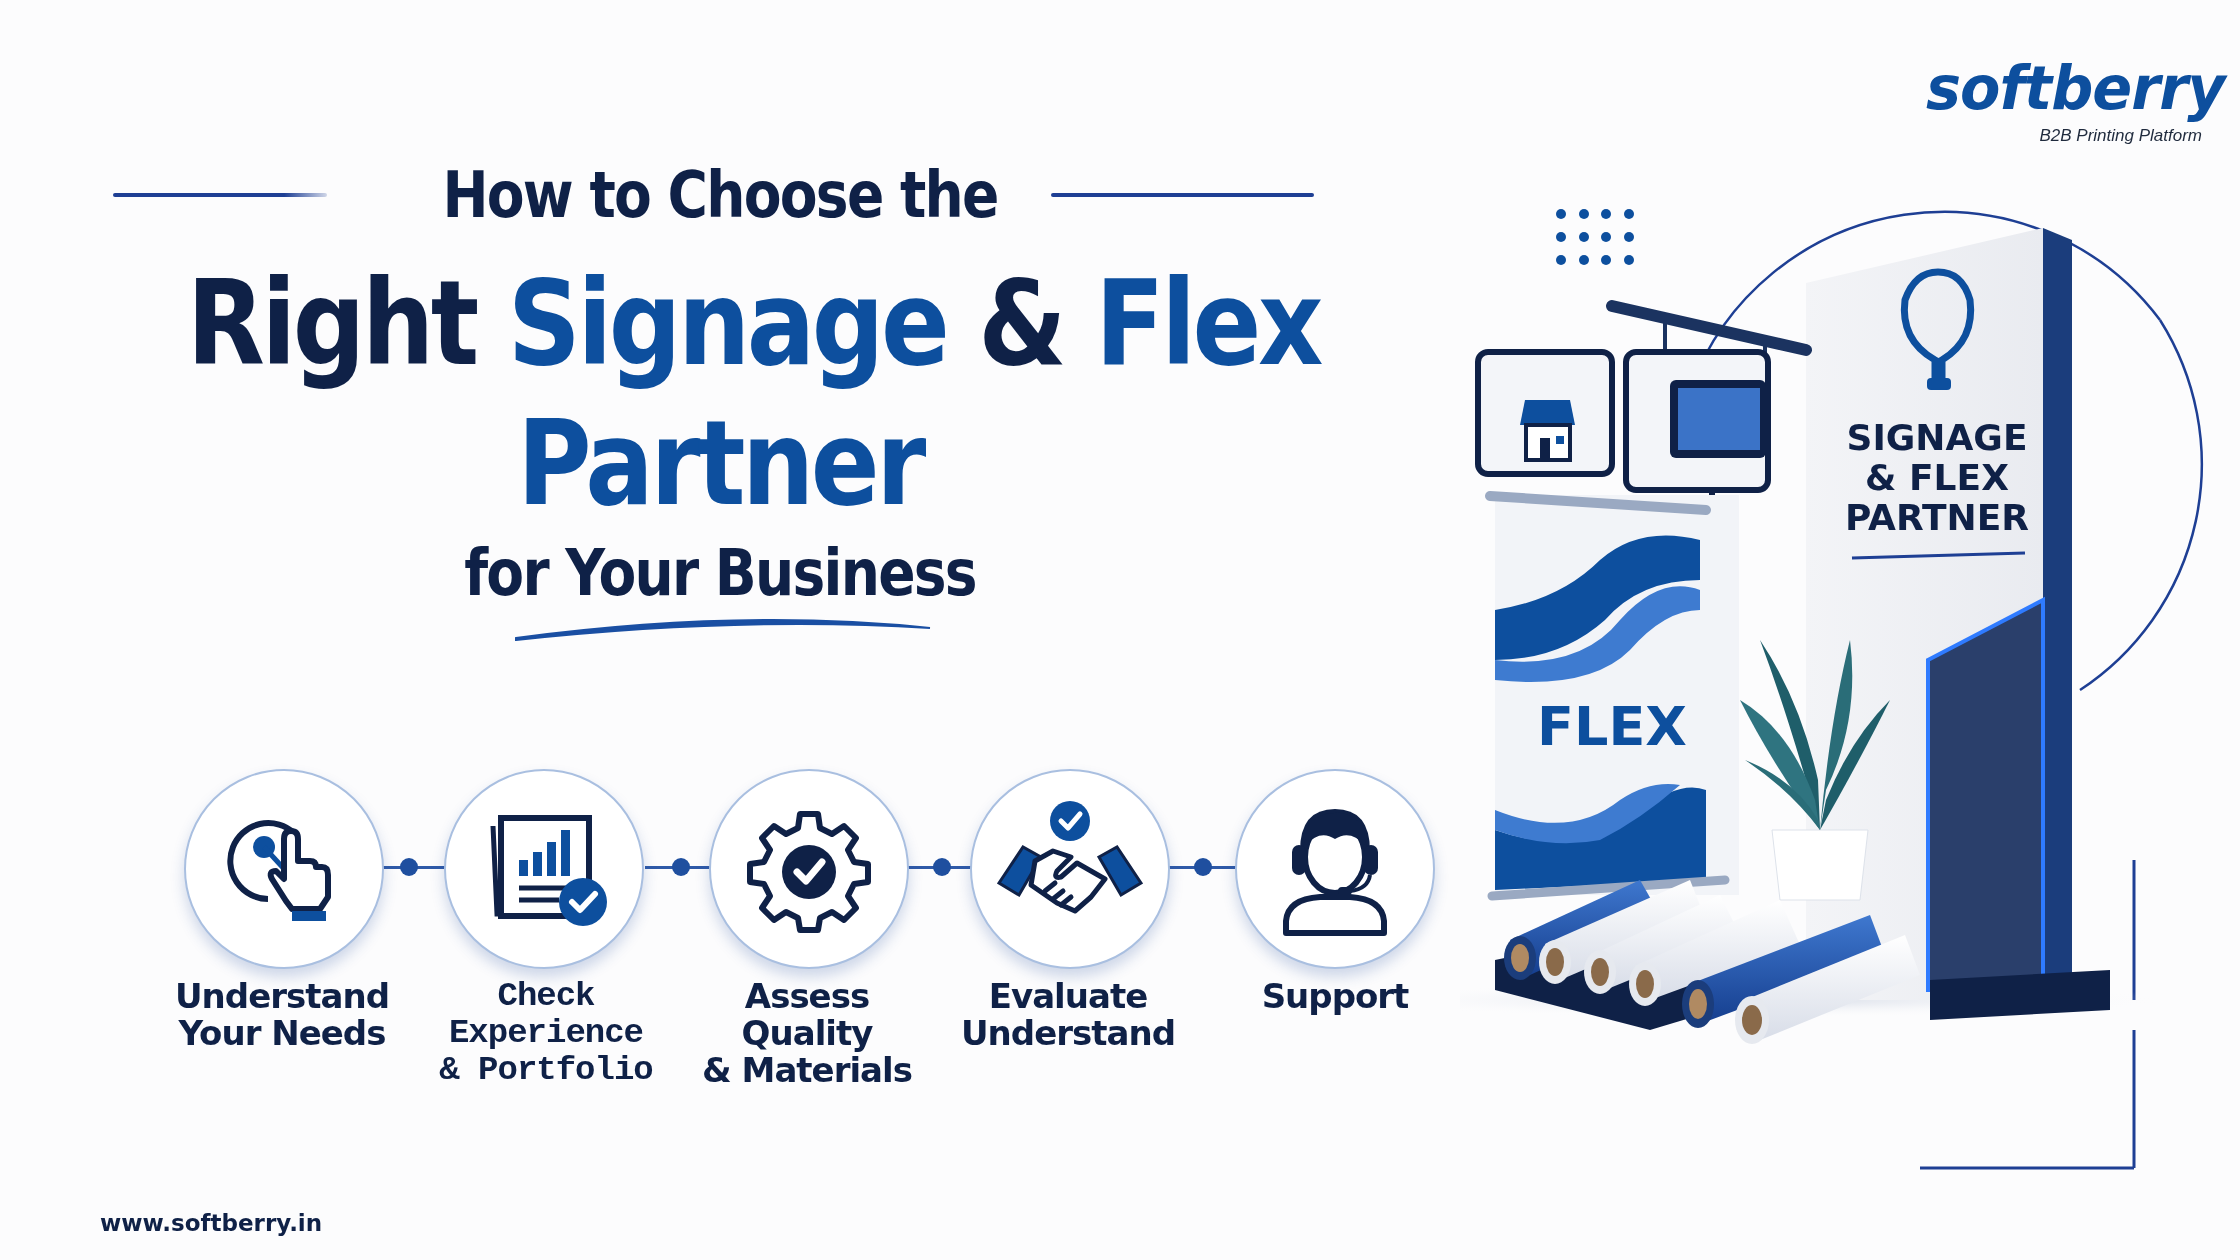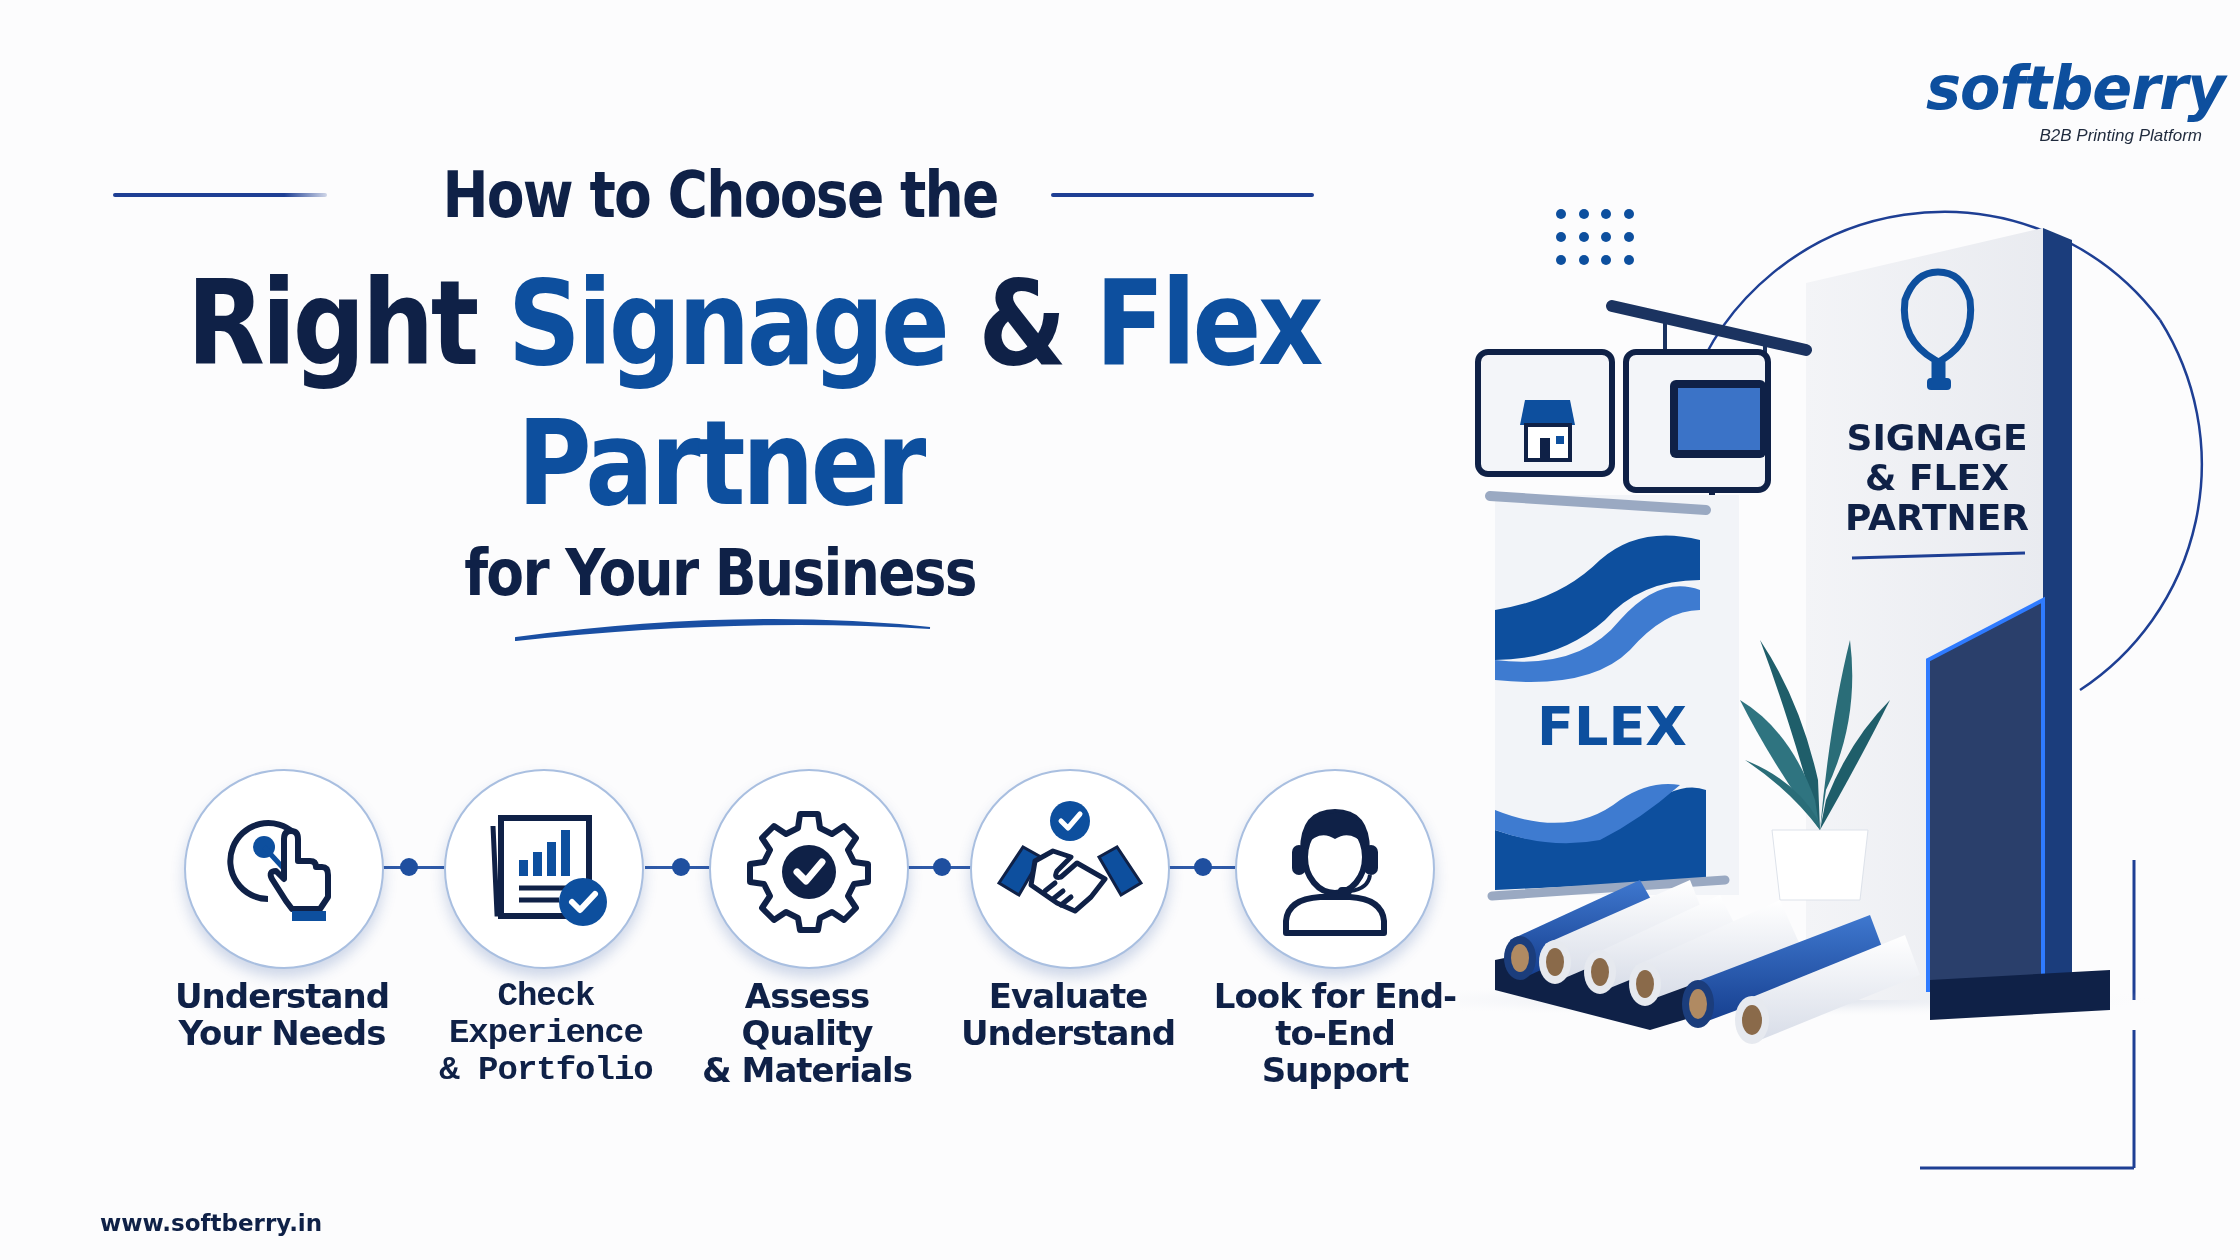--- a/index.html
+++ b/index.html
@@ -174,21 +174,20 @@
     <path d="M36 46 Q50 30 65 40 Q80 30 95 46 L95 30 Q80 12 65 14 Q46 14 36 30 Z" fill="#0f2147"></path>
     <rect x="22" y="46" width="14" height="30" rx="7" fill="#0f2147"></rect>
     <rect x="94" y="46" width="14" height="30" rx="7" fill="#0f2147"></rect>
     <path d="M100 76 Q98 90 80 92" fill="none" stroke="#0f2147" stroke-width="4"></path>
     <rect x="68" y="88" width="14" height="8" rx="4" fill="#0f2147"></rect>
     <path d="M52 96 L78 96 L80 106 L50 106 Z" fill="#5a7fb5"></path>
     <path d="M16 134 L16 122 Q18 100 50 98 L80 98 Q112 100 114 122 L114 134 Z" fill="#fff" stroke="#0f2147" stroke-width="6" stroke-linejoin="round"></path>
   </svg>
 </div>
 <div class="step-label" style="left:1205px; width:260px;">
-  <div>Look for End-to-End</div>
   <div>Support</div>
 </div>
 
 <div class="dots">
   <div class="dot" style="left:0;top:0"></div>
     <div class="dot" style="left:23px;top:0"></div>
     <div class="dot" style="left:45px;top:0"></div>
     <div class="dot" style="left:68px;top:0"></div>
   <div class="dot" style="left:0;top:23px"></div>
     <div class="dot" style="left:23px;top:23px"></div>

